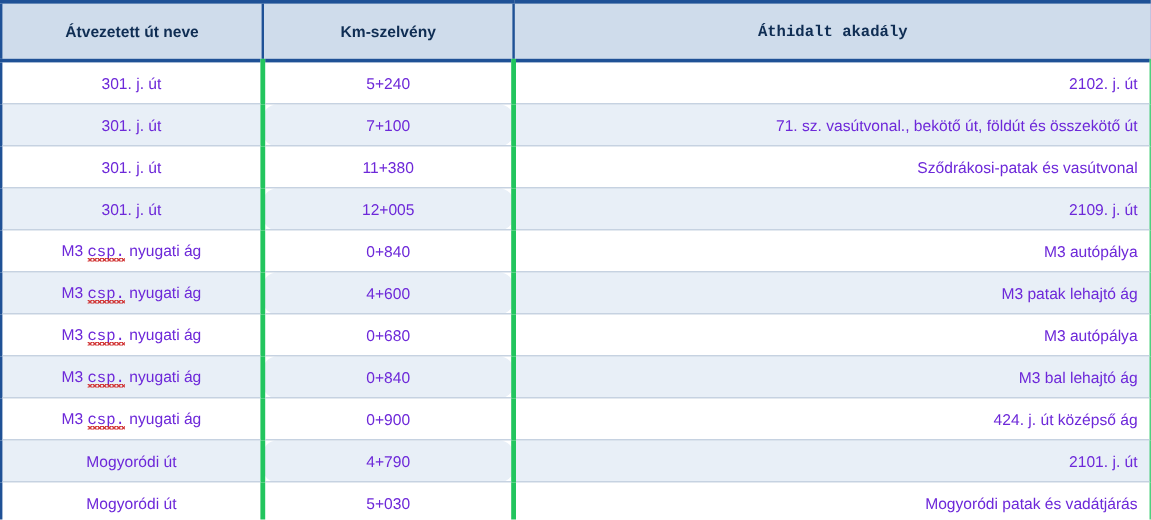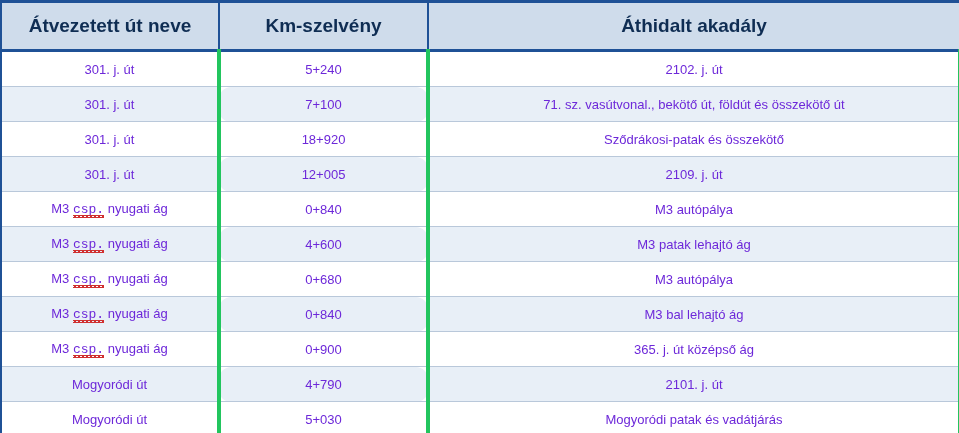--- a/index.html
+++ b/index.html
@@ -25,48 +25,48 @@
     width: 959px;
     table-layout: fixed;
   }
   table.data-table col.c0 { width: 218px; }
   table.data-table col.c1 { width: 209px; }
   table.data-table col.c2 { width: 532px; }
 
   thead th {
     background: #cfdceb;
     color: #0f2d53;
-    font-size: 19px;
+    font-size: 13px;
     font-weight: bold;
     text-align: center;
     padding: 8px 6px;
     border-left: 2px solid #1f5196;
     border-right: 2px solid #1f5196;
     border-top: 3px solid #1f5196;
     border-bottom: 3px solid #1f5196;
     height: 30px;
     white-space: nowrap;
   }
   thead th:first-child { border-left: 2px solid #1f5196; }
-  thead th:last-child { border-right: 2px solid #4c1d95; }
+  thead th:last-child { border-right: 2px solid #4c1d95; font-family: Liberation Mono, monospace; }
 
   tbody td {
     font-size: 13px;
     color: #6d28d9;
     padding: 5px 10px;
     border-left: 2px solid #1f5196;
     border-right: 4px solid #22c55e;
     border-bottom: 1px solid #b9c8da;
     height: 24px;
     white-space: nowrap;
     overflow: hidden;
   }
   tbody tr td.col-name { text-align: center; }
   tbody tr td.col-km { text-align: center; border-radius: 12px; }
-  tbody tr td.col-obstacle { text-align: center; margin-left: 45px; }
+  tbody tr td.col-obstacle { text-align: right; margin-left: 45px; }
 
   tbody tr.even td { background: #ffffff; }
   tbody tr.odd td { background: #e8eff7; }
   tbody tr:last-child td { border-bottom: 3px solid #1f5196; }
 
   .sq { position: relative; display: inline-block; font-family: Liberation Mono, monospace; }
   .sq::after {
     content: "";
     position: absolute;
     left: 0;
@@ -103,22 +103,22 @@
           <td class="col-km">5+240</td>
           <td class="col-obstacle">2102. j. út</td>
         </tr>
         <tr class="odd">
           <td class="col-name">301. j. út</td>
           <td class="col-km">7+100</td>
           <td class="col-obstacle">71. sz. vasútvonal., bekötő út, földút és összekötő út</td>
         </tr>
         <tr class="even">
           <td class="col-name">301. j. út</td>
-          <td class="col-km">18+920</td>
-          <td class="col-obstacle">Sződrákosi-patak és összekötő</td>
+          <td class="col-km">11+380</td>
+          <td class="col-obstacle">Sződrákosi-patak és vasútvonal</td>
         </tr>
         <tr class="odd">
           <td class="col-name">301. j. út</td>
           <td class="col-km">12+005</td>
           <td class="col-obstacle">2109. j. út</td>
         </tr>
         <tr class="even">
           <td class="col-name">M3 <span class="sq">csp.</span> nyugati ág</td>
           <td class="col-km">0+840</td>
           <td class="col-obstacle">M3 autópálya</td>
@@ -134,21 +134,21 @@
           <td class="col-obstacle">M3 autópálya</td>
         </tr>
         <tr class="odd">
           <td class="col-name">M3 <span class="sq">csp.</span> nyugati ág</td>
           <td class="col-km">0+840</td>
           <td class="col-obstacle">M3 bal lehajtó ág</td>
         </tr>
         <tr class="even">
           <td class="col-name">M3 <span class="sq">csp.</span> nyugati ág</td>
           <td class="col-km">0+900</td>
-          <td class="col-obstacle">365. j. út középső ág</td>
+          <td class="col-obstacle">424. j. út középső ág</td>
         </tr>
         <tr class="odd">
           <td class="col-name">Mogyoródi út</td>
           <td class="col-km">4+790</td>
           <td class="col-obstacle">2101. j. út</td>
         </tr>
         <tr class="even">
           <td class="col-name">Mogyoródi út</td>
           <td class="col-km">5+030</td>
           <td class="col-obstacle">Mogyoródi patak és vadátjárás</td>

